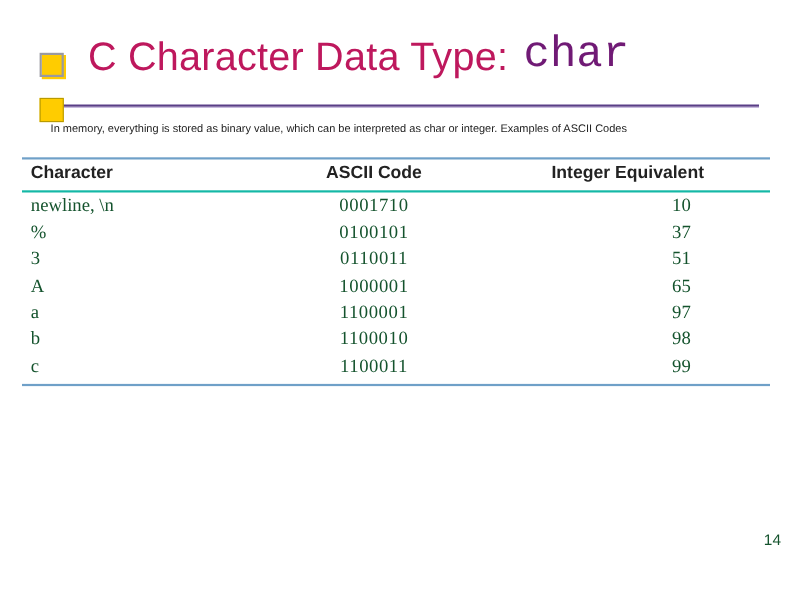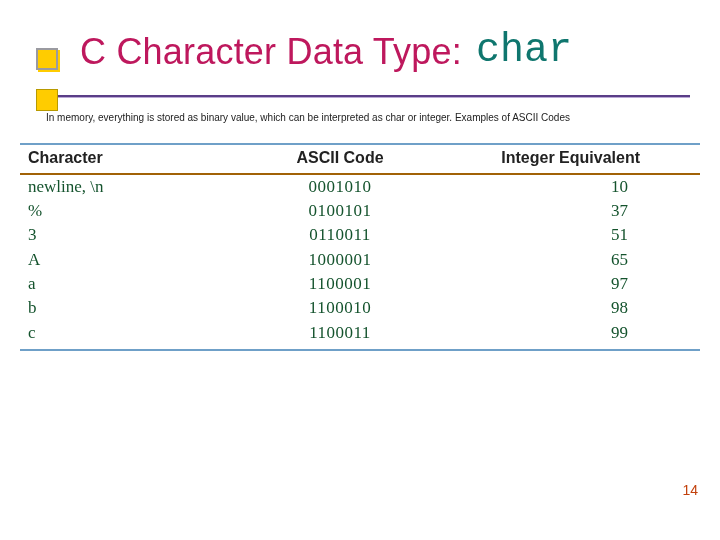--- a/index.html
+++ b/index.html
@@ -44,21 +44,21 @@
     font-size: 36px;
     color: #be185d;
     font-weight: 400;
     margin-left: 40px;
     letter-spacing: 0.2px;
   }
   .title-code {
     font-family: "Courier New", Courier, monospace;
     font-size: 40px;
     margin-left: 14px;
-    color: #0f766e;
+    color: #701a75;
     white-space: pre;
   }
   .rule-wrap {
     position: relative;
     margin-top: 22px;
   }
   .accent-box {
     position: absolute;
     left: 36px;
     top: -6px;
@@ -98,41 +98,41 @@
     font-family: Georgia, 'Times New Roman', serif;
   }
   table.ascii th {
     text-align: left;
     font-family: Arial, Helvetica, sans-serif;
     font-weight: 700;
     font-size: 16px;
     color: #222;
     padding: 4px 8px 6px 8px;
     border-top: 2px solid #6fa0c8;
-    border-bottom: 2px solid #a16207;
+    border-bottom: 2px solid #14b8a6;
   }
   table.ascii th.col-c { width: 200px; }
   table.ascii th.col-a { width: 240px; text-align: center; }
   table.ascii th.col-i { text-align: right; padding-right: 60px; }
   table.ascii td {
     font-size: 17px;
     color: #14532d;
     padding: 2px 8px;
     line-height: 1.2;
   }
   table.ascii td.col-c {}
   table.ascii td.col-a { text-align: center; font-variant-numeric: tabular-nums; letter-spacing: 0.5px; }
   table.ascii td.col-i { text-align: right; padding-right: 72px; }
   table.ascii tr.last td { border-bottom: 2px solid #6fa0c8; padding-bottom: 6px; }
   .pagenum {
     position: absolute;
-    right: 22px;
+    right: 10px;
     bottom: 42px;
     font-size: 14px;
-    color: #c2410c;
+    color: #14532d;
   }
 </style>
 </head>
 <body>
 
 <div class="slide">
 
   <div class="title-row">
     <span class="bullet-icon-fill"></span>
     <span class="bullet-icon"></span>
@@ -153,21 +153,21 @@
       <thead>
         <tr>
           <th class="col-c">Character</th>
           <th class="col-a">ASCII Code</th>
           <th class="col-i">Integer Equivalent</th>
         </tr>
       </thead>
       <tbody>
         <tr>
           <td class="col-c">newline, \n</td>
-          <td class="col-a">0001010</td>
+          <td class="col-a">0001710</td>
           <td class="col-i">10</td>
         </tr>
         <tr>
           <td class="col-c">%</td>
           <td class="col-a">0100101</td>
           <td class="col-i">37</td>
         </tr>
         <tr>
           <td class="col-c">3</td>
           <td class="col-a">0110011</td>

